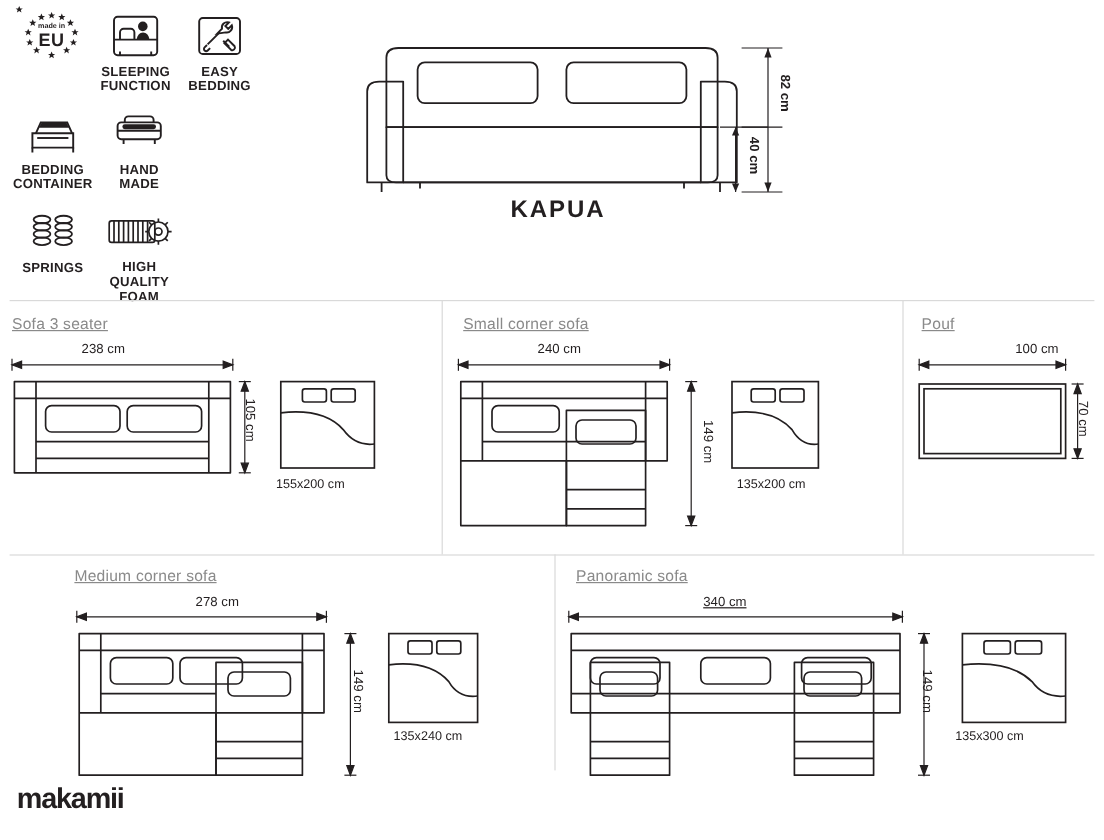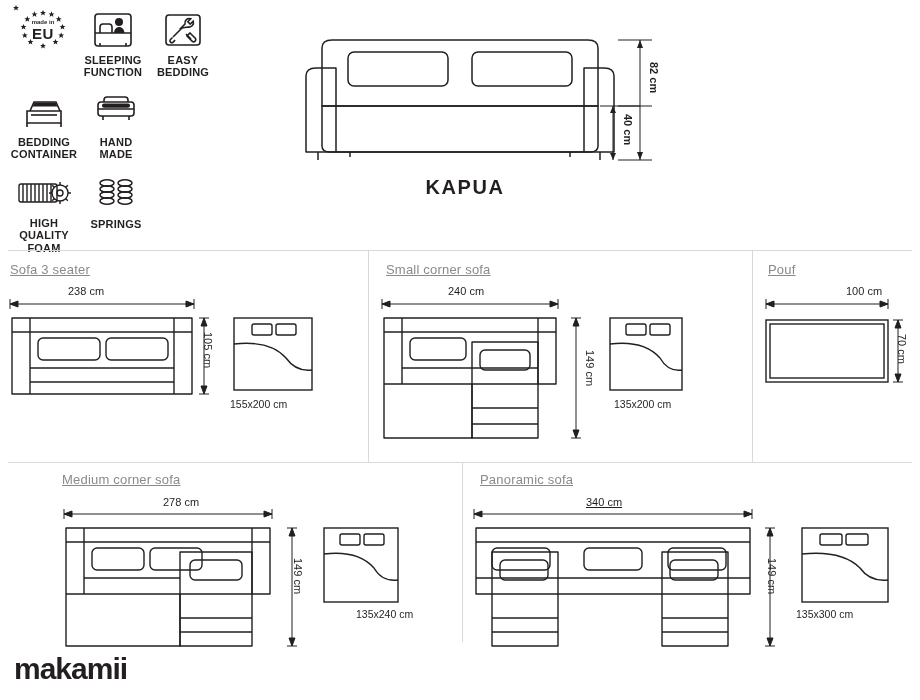--- a/index.html
+++ b/index.html
@@ -21,34 +21,34 @@
   .badge .cap{font-size:11px;font-weight:bold;line-height:1.12;text-align:center;letter-spacing:.2px;margin-top:2px;}
 
   
   .eu{position:relative;width:54px;height:44px;}
   .eu .stars{position:absolute;left:0;top:0;width:54px;height:44px;}
   .eu .made{position:absolute;left:0;top:11px;width:54px;text-align:center;font-size:6px;font-weight:bold;}
   .eu .euw{position:absolute;left:0;top:17px;width:54px;text-align:center;font-size:15px;font-weight:bold;letter-spacing:.5px;}
 
   
   .hero{position:absolute;left:300px;top:10px;width:400px;height:170px;}
-  .hero-title{position:absolute;left:300px;top:176px;width:330px;text-align:center;font-size:20px;font-weight:bold;letter-spacing:1.6px;}
+  .hero-title{position:absolute;left:300px;top:164px;width:330px;text-align:center;font-size:20px;font-weight:bold;letter-spacing:1.6px;}
 
   
   .sec-title{position:absolute;font-size:13px;color:#8a8a8a;letter-spacing:.2px;text-decoration:underline;}
   .dim{position:absolute;font-size:11px;color:#231f20;}
   .dim.small{font-size:10.5px;}
   .vert{writing-mode:vertical-rl;}
   svg{display:block;overflow:visible;}
 
   
   .hr{position:absolute;height:1px;background:#d9d9d9;}
 
   
-  .logo{position:absolute;left:14px;top:652px;font-size:30px;font-weight:bold;letter-spacing:-1px;}
+  .logo{position:absolute;left:14px;top:652px;font-size:24px;font-weight:bold;letter-spacing:-1px;}
 </style>
 </head>
 <body>
 
 <div class="page">
 
   <div class="badges">
 
     <div class="badge-row">
 
@@ -164,55 +164,55 @@
           <div>HAND</div>
             <div>MADE</div>
         </div>
       </div>
     </div>
 
     <div class="badge-row">
 
       <div class="badge">
         <div class="art">
-          <svg width="58" height="36" viewBox="0 0 58 36">
-            <g fill="none" stroke="#231f20" stroke-width="1.4">
-              <rect x="4" y="8" width="38" height="18" rx="2"></rect>
-              <path d="M8 8v18M12 8v18M16 8v18M20 8v18M24 8v18M28 8v18M32 8v18M36 8v18"></path>
-              <circle cx="45" cy="17" r="8"></circle>
-              <circle cx="45" cy="17" r="3"></circle>
-              <path d="M45 9v-3M45 28v-3M37 17h-3M56 17h-3M39.4 11.4l-2.2-2.2M52.8 24.8l-2.2-2.2M39.4 22.6l-2.2 2.2M52.8 9.2l-2.2 2.2"></path>
-            </g>
-          </svg>
-        </div>
-        <div class="cap">
-          <div>HIGH QUALITY</div>
-            <div>FOAM</div>
-        </div>
-      </div>
-
-      <div class="badge">
-        <div class="art">
           <svg width="44" height="40" viewBox="0 0 44 40">
             <g fill="none" stroke="#231f20" stroke-width="1.5">
               <ellipse cx="13" cy="9" rx="7" ry="3.2"></ellipse>
               <ellipse cx="13" cy="15" rx="7" ry="3.2"></ellipse>
               <ellipse cx="13" cy="21" rx="7" ry="3.2"></ellipse>
               <ellipse cx="13" cy="27" rx="7" ry="3.2"></ellipse>
               <ellipse cx="31" cy="9" rx="7" ry="3.2"></ellipse>
               <ellipse cx="31" cy="15" rx="7" ry="3.2"></ellipse>
               <ellipse cx="31" cy="21" rx="7" ry="3.2"></ellipse>
               <ellipse cx="31" cy="27" rx="7" ry="3.2"></ellipse>
             </g>
           </svg>
         </div>
         <div class="cap">
           <div>SPRINGS</div>
         </div>
       </div>
+
+      <div class="badge">
+        <div class="art">
+          <svg width="58" height="36" viewBox="0 0 58 36">
+            <g fill="none" stroke="#231f20" stroke-width="1.4">
+              <rect x="4" y="8" width="38" height="18" rx="2"></rect>
+              <path d="M8 8v18M12 8v18M16 8v18M20 8v18M24 8v18M28 8v18M32 8v18M36 8v18"></path>
+              <circle cx="45" cy="17" r="8"></circle>
+              <circle cx="45" cy="17" r="3"></circle>
+              <path d="M45 9v-3M45 28v-3M37 17h-3M56 17h-3M39.4 11.4l-2.2-2.2M52.8 24.8l-2.2-2.2M39.4 22.6l-2.2 2.2M52.8 9.2l-2.2 2.2"></path>
+            </g>
+          </svg>
+        </div>
+        <div class="cap">
+          <div>HIGH QUALITY</div>
+            <div>FOAM</div>
+        </div>
+      </div>
     </div>
   </div>
 
   <div class="hero">
     <svg width="400" height="170" viewBox="0 0 400 170">
       <g fill="none" stroke="#231f20" stroke-width="1.5" stroke-linejoin="round">
 
         <path d="M22 38 Q22 30 32 30 L288 30 Q298 30 298 38 L298 96 L22 96 Z"></path>
 
         <path d="M6 66 Q6 58 16 58 L36 58 L36 142 L6 142 Z"></path>
@@ -362,21 +362,21 @@
           <path d="M131 86 L141 86"></path>
         <polygon points="136,24 133,32 139,32" fill="#231f20"></polygon>
         <polygon points="136,86 133,78 139,78" fill="#231f20"></polygon>
       </g>
     </svg>
   </div>
 
   <div class="sec-title" style="left:62px;top:472px;">Medium corner sofa</div>
   <div class="dim" style="left:136px;top:496px;margin-left:27px;">278 cm</div>
   <div class="dim vert" style="left:292px;top:558px;">149 cm</div>
-  <div class="dim small" style="left:328px;top:608px;margin-left:28px;">135x240 cm</div>
+  <div class="dim small" style="left:328px;top:608px;">135x240 cm</div>
 
   <div style="position:absolute;left:60px;top:506px;">
     <svg width="340" height="150" viewBox="0 0 340 150">
       <g stroke="#231f20" stroke-width="1" fill="none">
         <path d="M4 8 L212 8"></path>
           <path d="M4 3 L4 13"></path>
           <path d="M212 3 L212 13"></path>
         <polygon points="4,8 12,5 12,11" fill="#231f20"></polygon>
         <polygon points="212,8 204,5 204,11" fill="#231f20"></polygon>
       </g>

